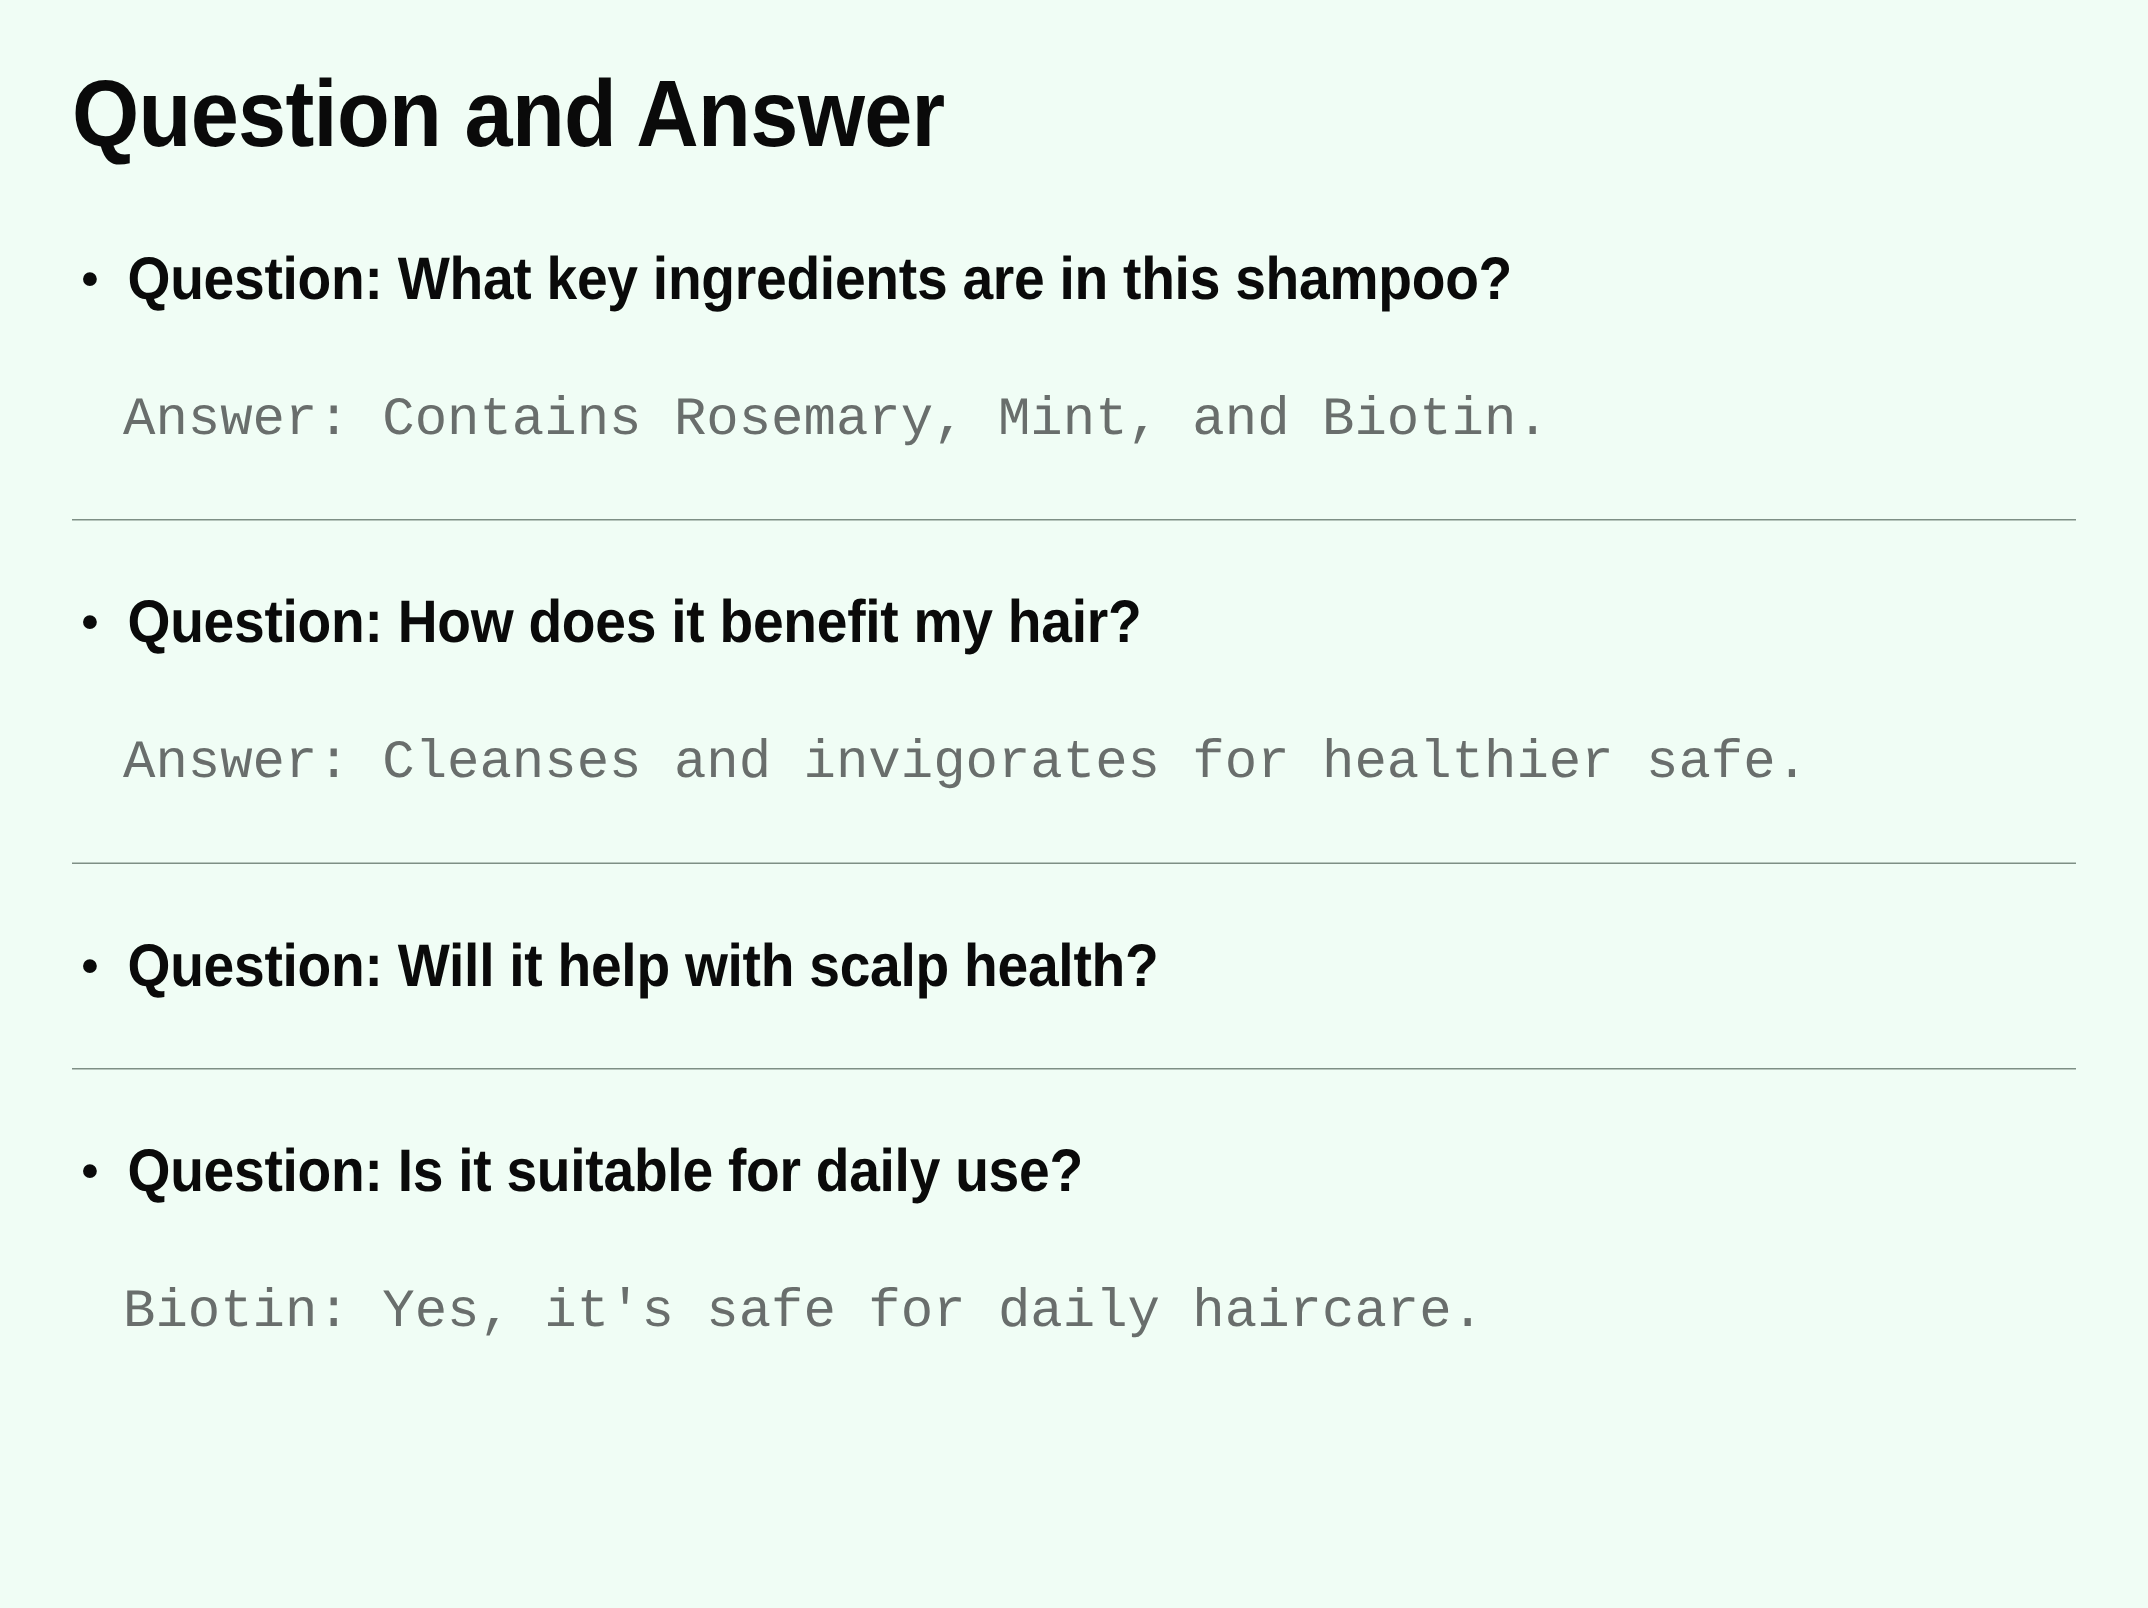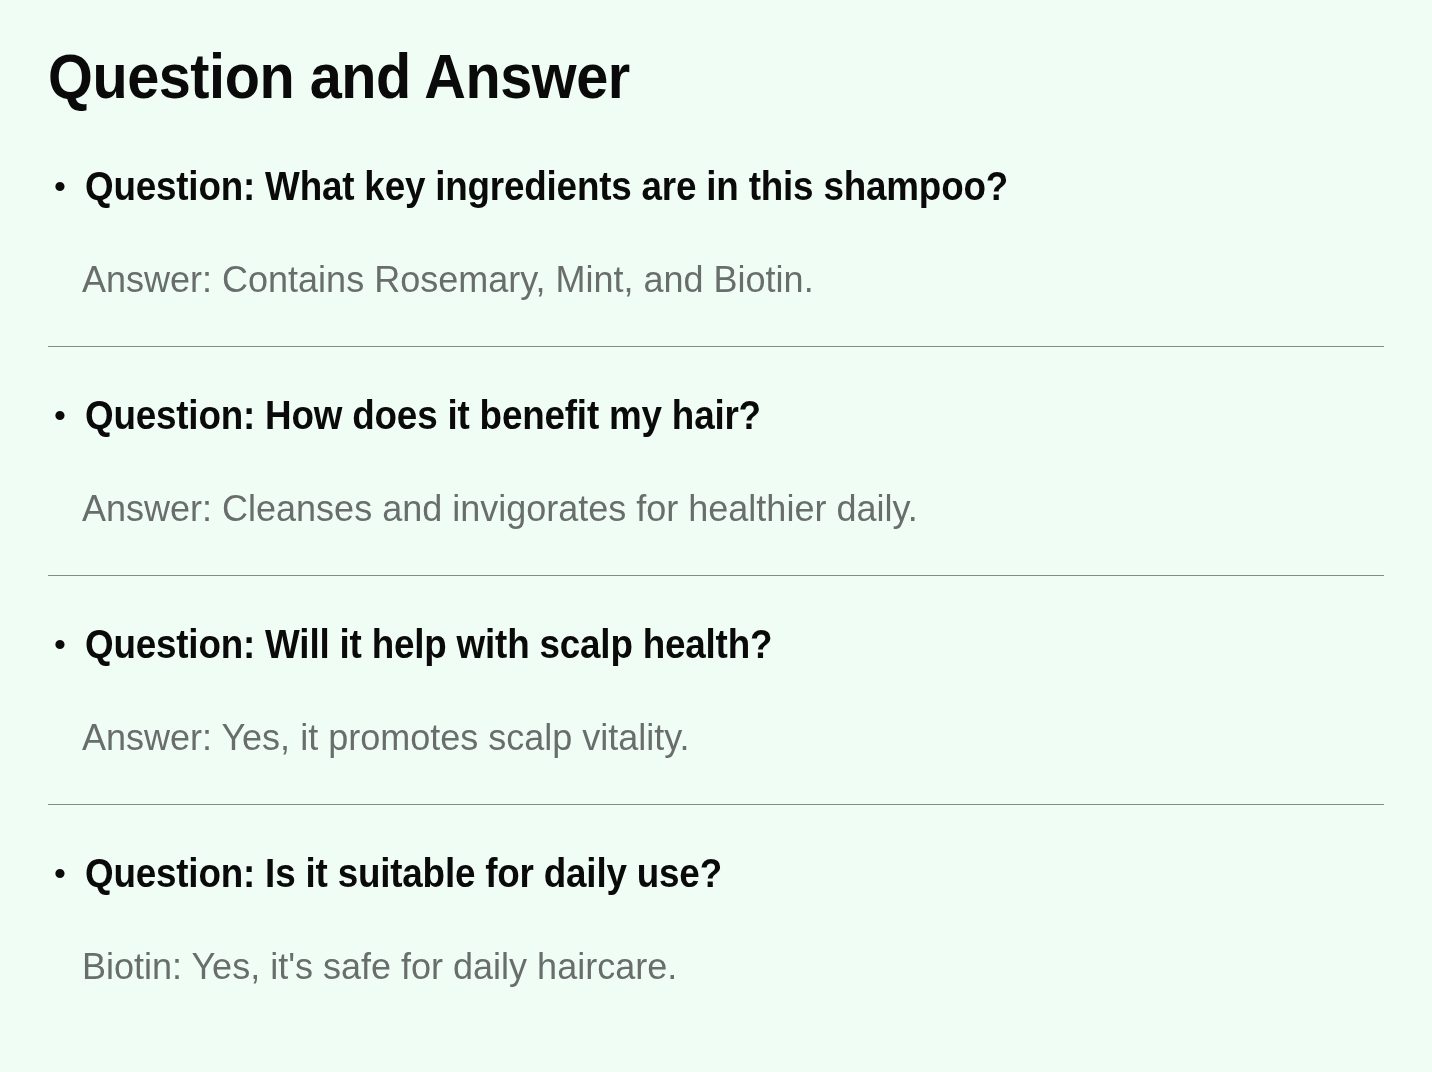--- a/index.html
+++ b/index.html
@@ -94,21 +94,21 @@
     height: 1px;
     background: #7e8f85;
     border: 0;
     margin: 0;
     width: 1336px;
   }
 
   
   .qa-list { margin-top: 52px; }
   .qa-item .qa-question-row { margin-top: 0; }
-  .qa-item .qa-answer { margin-top: 44px; }
+  .qa-item .qa-answer { margin-top: 44px; font-family: Liberation Mono, monospace; }
   .qa-item .qa-divider { margin-top: 42px; }
   .qa-item + .qa-item .qa-question-row { margin-top: 42px; }
   .qa-item:last-child .qa-divider { display: none; }
 </style>
 </head>
 <body>
 
 <div class="page">
 
   <h1 class="page-title">Question and Answer</h1>
@@ -122,30 +122,29 @@
       </div>
       <div class="qa-answer">Answer: Contains Rosemary, Mint, and Biotin.</div>
       <div class="qa-divider"></div>
     </li>
 
     <li class="qa-item">
       <div class="qa-question-row">
         <span class="qa-bullet">•</span>
         <span class="qa-question">Question: How does it benefit my hair?</span>
       </div>
-      <div class="qa-answer">Answer: Cleanses and invigorates for healthier daily.</div>
+      <div class="qa-answer">Answer: Cleanses and invigorates for healthier safe.</div>
       <div class="qa-divider"></div>
     </li>
 
     <li class="qa-item">
       <div class="qa-question-row">
         <span class="qa-bullet">•</span>
         <span class="qa-question">Question: Will it help with scalp health?</span>
       </div>
-      <div class="qa-answer">Answer: Yes, it promotes scalp vitality.</div>
       <div class="qa-divider"></div>
     </li>
 
     <li class="qa-item">
       <div class="qa-question-row">
         <span class="qa-bullet">•</span>
         <span class="qa-question">Question: Is it suitable for daily use?</span>
       </div>
       <div class="qa-answer">Biotin: Yes, it's safe for daily haircare.</div>
 

